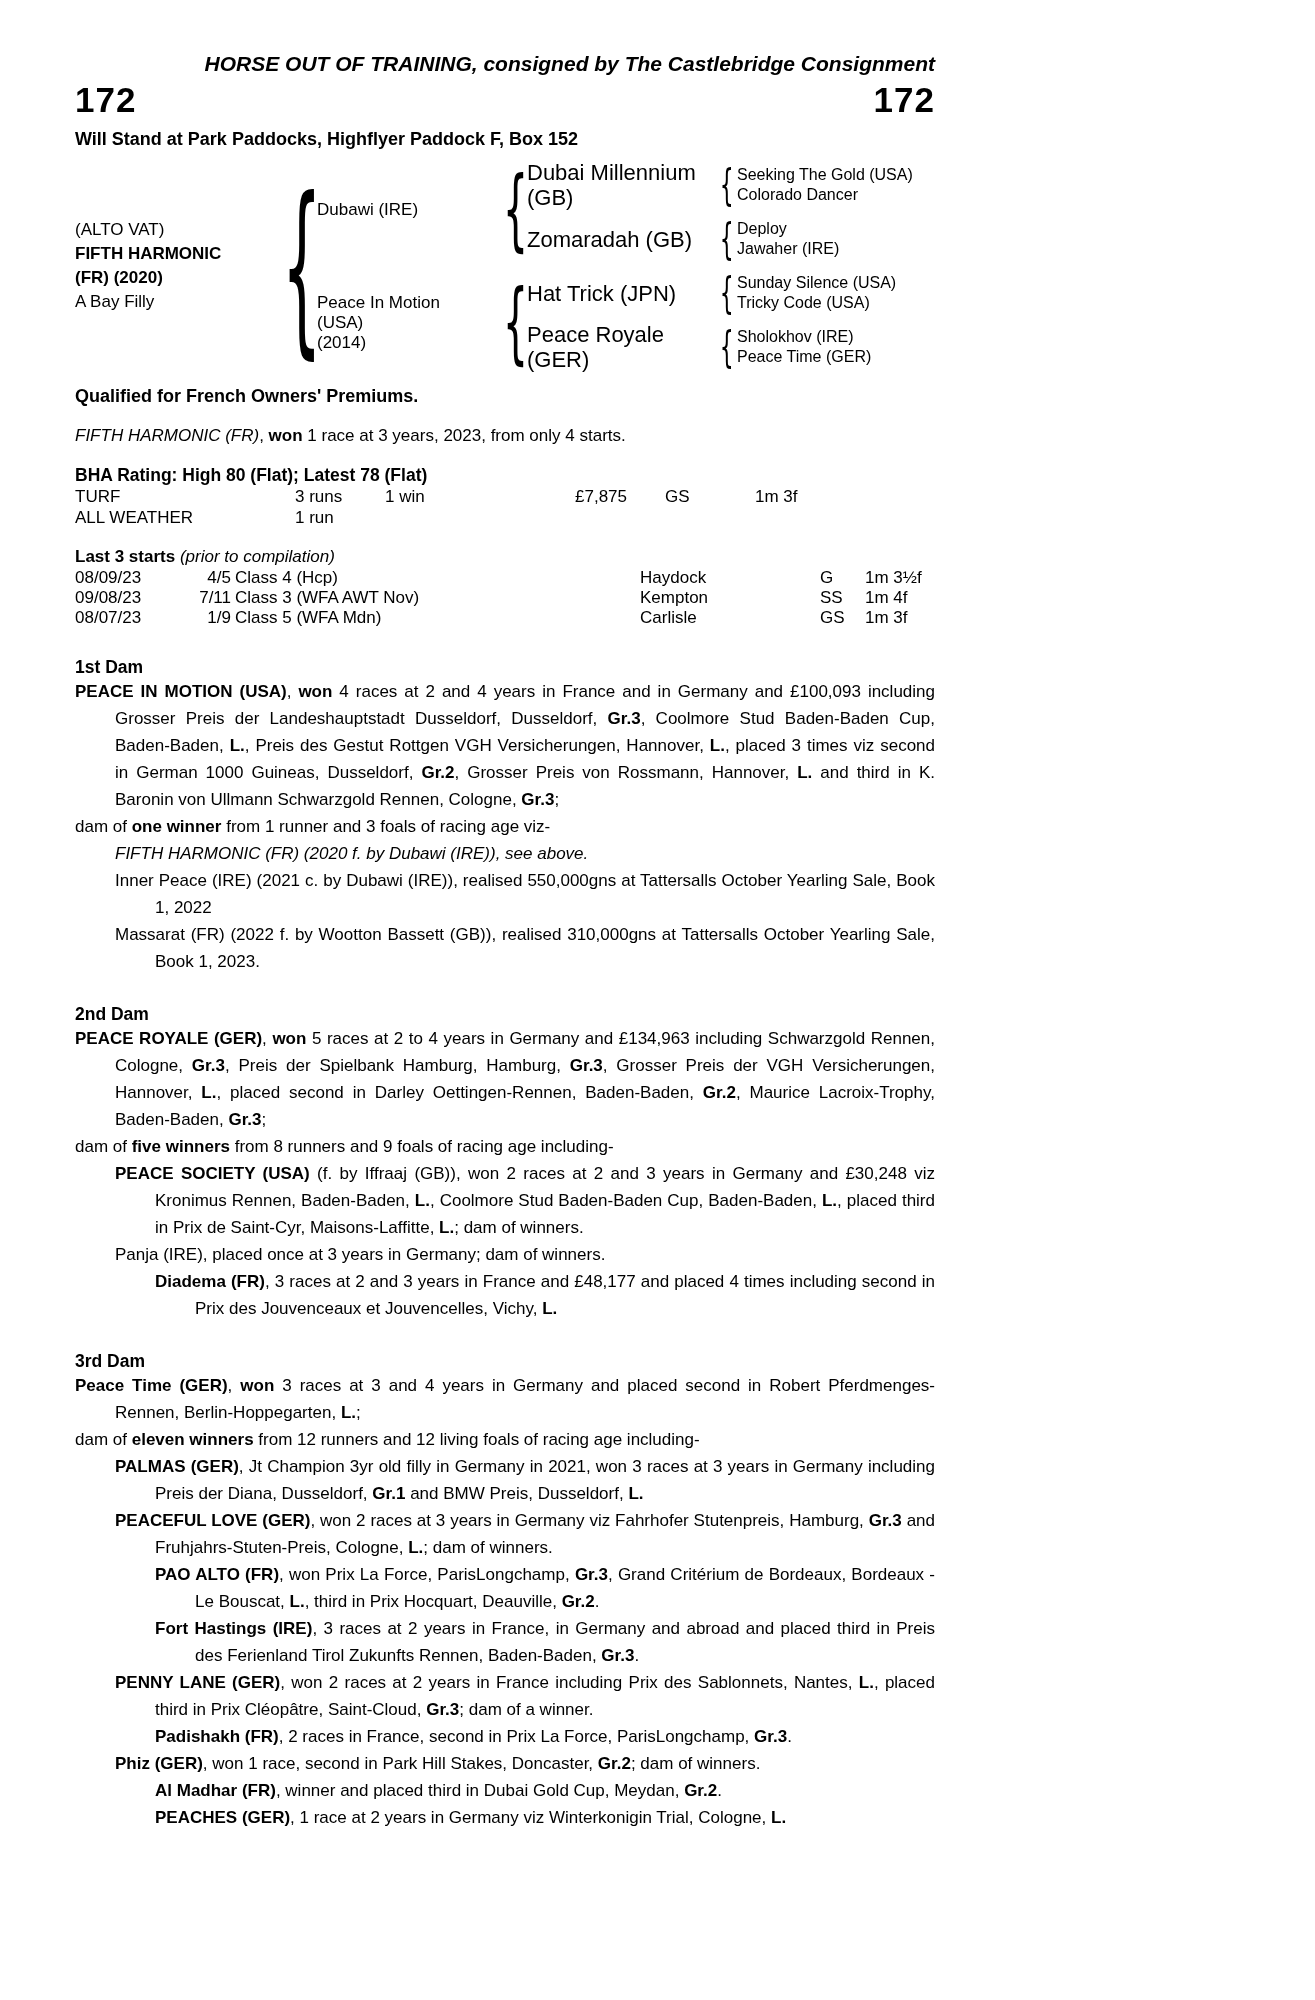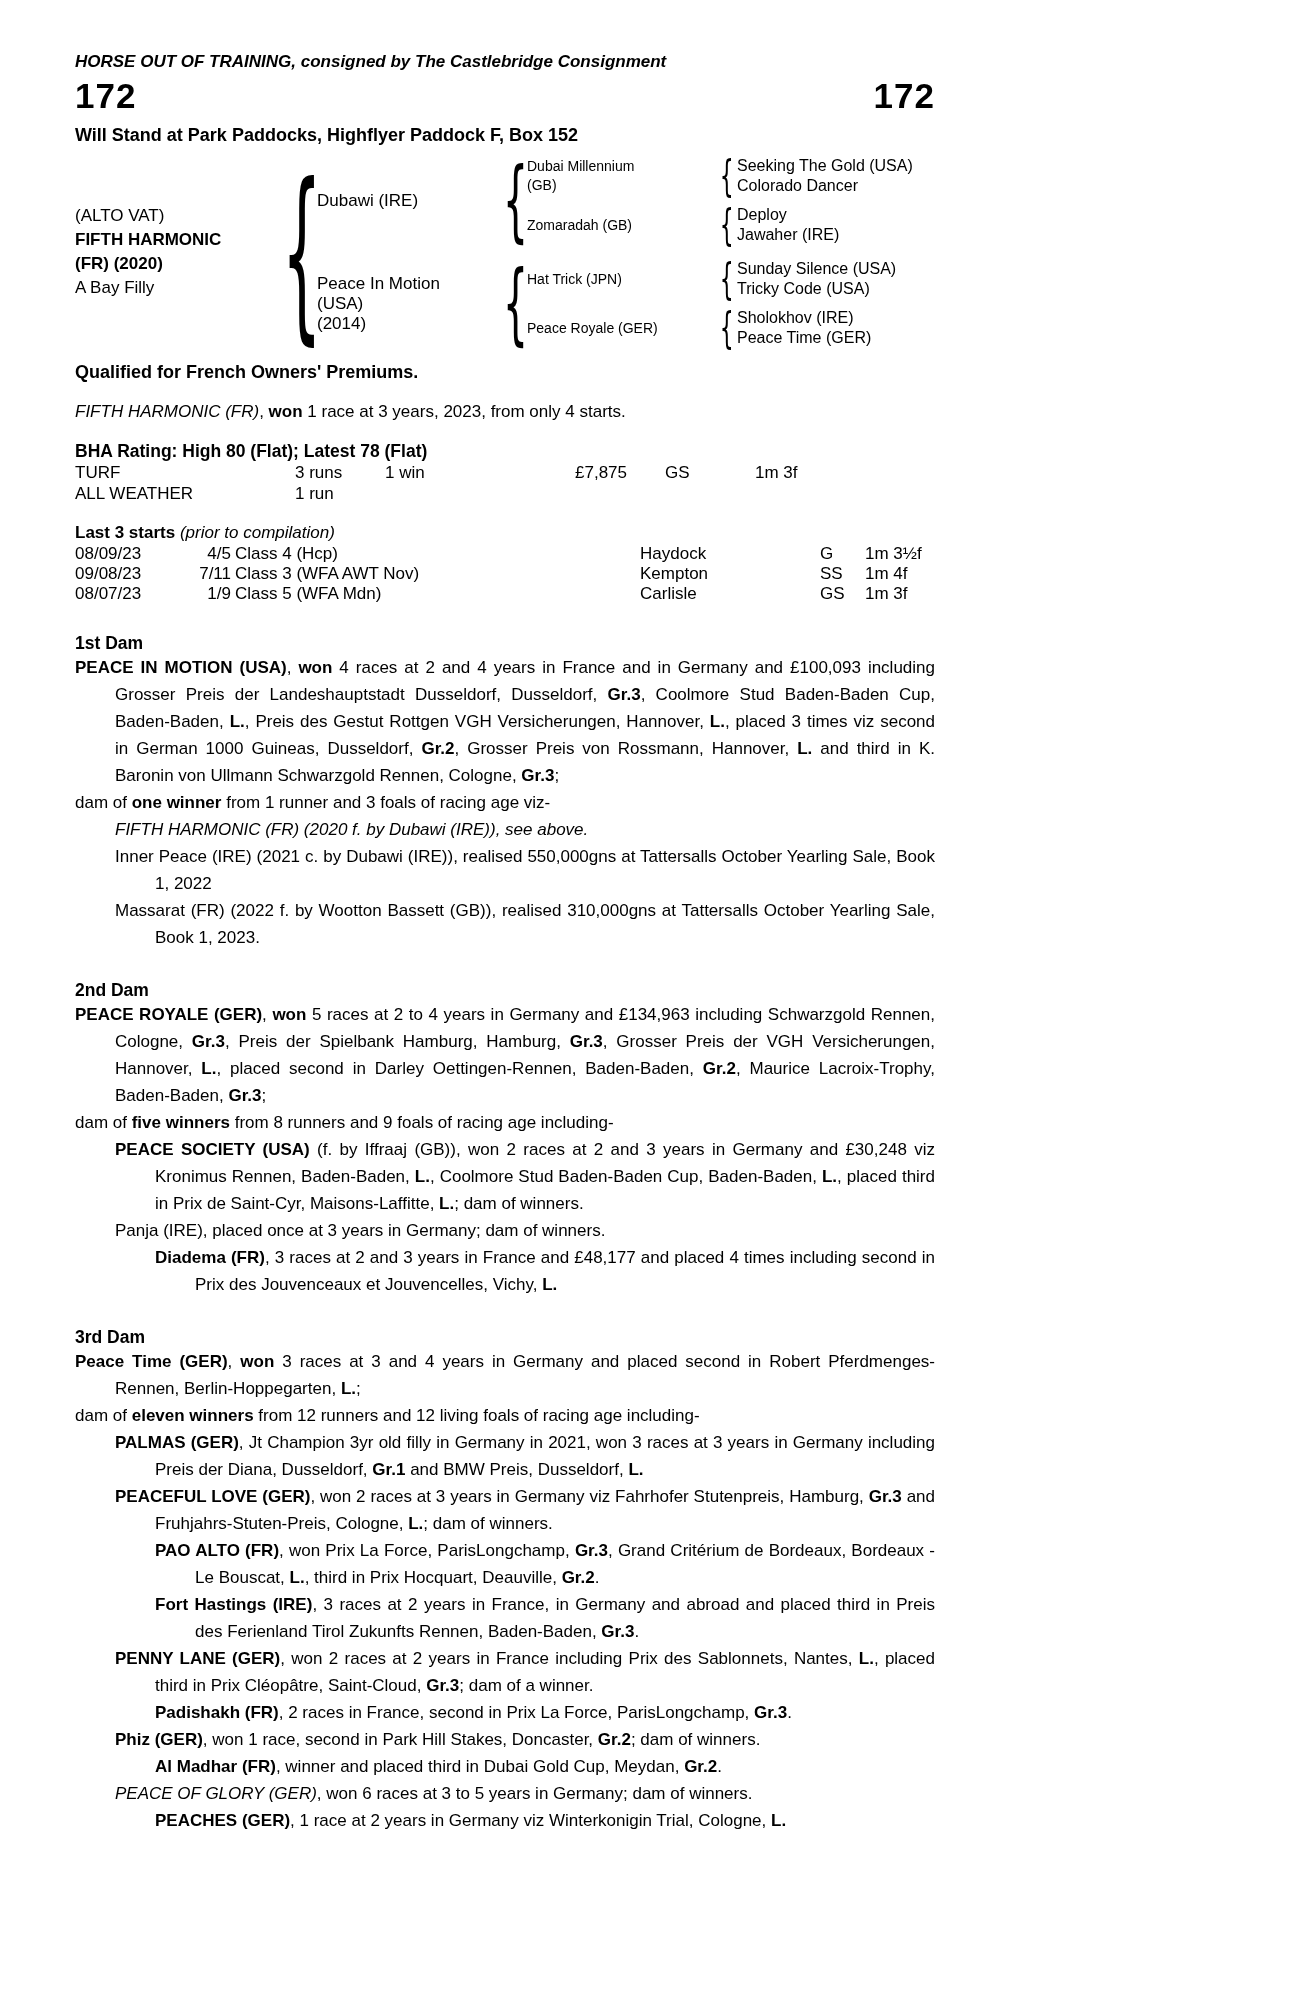--- a/index.html
+++ b/index.html
@@ -7,40 +7,40 @@
   body {
     width:1315px; min-height:2000px; color:#000;
     font-family:"Liberation Sans", sans-serif; font-size:17px;
     -webkit-font-smoothing:antialiased;
   }
   .page { width:860px; margin-left:75px; padding-top:52px; }
 
   .b { font-weight:bold; }
   .i { font-style:italic; }
 
-  .consignor { text-align:left; font-style:italic; font-weight:bold; font-size:17px; }
+  .consignor { text-align:right; font-style:italic; font-weight:bold; font-size:21px; }
   .lot-row { display:flex; justify-content:space-between; margin-top:6px; align-items:flex-end; }
   .lot { font-size:35px; font-weight:bold; line-height:1; letter-spacing:1px; }
   .stand { font-weight:bold; font-size:18px; margin-top:12px; }
 
   
   .pedigree { display:flex; align-items:center; margin-top:10px; }
   .ped-left { width:212px; line-height:24px; font-size:17px; }
   .brace { display:flex; align-items:center; justify-content:center;
            font-family:"DejaVu Sans", sans-serif; align-self:stretch; overflow:visible; }
   .brace span { display:block; line-height:1; }
   .brace-xl { width:30px; } .brace-xl span { font-size:150px; transform:scaleX(0.42) scaleY(1.25); }
   .brace-lg { width:24px; } .brace-lg span { font-size:80px;  transform:scaleX(0.5)  scaleY(1.12); }
   .brace-sm { width:20px; } .brace-sm span { font-size:40px;  transform:scaleX(0.55) scaleY(1.05); }
   .ped-gen { flex:1; display:flex; flex-direction:column; gap:14px; }
   .ped-half { display:flex; align-items:center; }
   .ped-parent { width:186px; white-space:pre-line; line-height:20px; }
   .ped-gps { flex:1; display:flex; flex-direction:column; gap:9px; }
   .ped-gp { display:flex; align-items:center; }
-  .ped-gp-name { width:190px; white-space:pre-line; line-height:19px; font-size:14px; }
+  .ped-gp-name { width:190px; white-space:pre-line; line-height:25px; font-size:22px; }
   .ped-ggps { flex:1; line-height:20px; font-size:16px; }
 
   .center-bold { text-align:left; font-weight:bold; font-size:18px; margin-top:14px; }
   .summary { margin-top:18px; line-height:21px; }
 
   .bha { font-weight:bold; font-size:17.5px; margin-top:18px; line-height:22px; }
   .rr-row { display:grid; grid-template-columns:220px 90px 190px 90px 90px 1fr; line-height:21px; }
 
   .starts { margin-top:18px; }
   .starts-heading { line-height:22px; }
@@ -227,18 +227,17 @@
         <div class="para ind0"><span class="b">Peace Time (GER)</span><span>, </span><span class="b">won</span><span> 3 races at 3 and 4 years in Germany and placed second in Robert Pferdmenges-Rennen, Berlin-Hoppegarten, </span><span class="b">L.</span><span>;</span></div>
         <div class="para ind0"><span>dam of </span><span class="b">eleven winners</span><span> from 12 runners and 12 living foals of racing age including-</span></div>
         <div class="para ind1"><span class="b">PALMAS (GER)</span><span>, Jt Champion 3yr old filly in Germany in 2021, won 3 races at 3 years in Germany including Preis der Diana, Dusseldorf, </span><span class="b">Gr.1</span><span> and BMW Preis, Dusseldorf, </span><span class="b">L.</span></div>
         <div class="para ind1"><span class="b">PEACEFUL LOVE (GER)</span><span>, won 2 races at 3 years in Germany viz Fahrhofer Stutenpreis, Hamburg, </span><span class="b">Gr.3</span><span> and Fruhjahrs-Stuten-Preis, Cologne, </span><span class="b">L.</span><span>; dam of winners.</span></div>
         <div class="para ind2"><span class="b">PAO ALTO (FR)</span><span>, won Prix La Force, ParisLongchamp, </span><span class="b">Gr.3</span><span>, Grand Critérium de Bordeaux, Bordeaux - Le Bouscat, </span><span class="b">L.</span><span>, third in Prix Hocquart, Deauville, </span><span class="b">Gr.2</span><span>.</span></div>
         <div class="para ind2"><span class="b">Fort Hastings (IRE)</span><span>, 3 races at 2 years in France, in Germany and abroad and placed third in Preis des Ferienland Tirol Zukunfts Rennen, Baden-Baden, </span><span class="b">Gr.3</span><span>.</span></div>
         <div class="para ind1"><span class="b">PENNY LANE (GER)</span><span>, won 2 races at 2 years in France including Prix des Sablonnets, Nantes, </span><span class="b">L.</span><span>, placed third in Prix Cléopâtre, Saint-Cloud, </span><span class="b">Gr.3</span><span>; dam of a winner.</span></div>
         <div class="para ind2"><span class="b">Padishakh (FR)</span><span>, 2 races in France, second in Prix La Force, ParisLongchamp, </span><span class="b">Gr.3</span><span>.</span></div>
         <div class="para ind1"><span class="b">Phiz (GER)</span><span>, won 1 race, second in Park Hill Stakes, Doncaster, </span><span class="b">Gr.2</span><span>; dam of winners.</span></div>
         <div class="para ind2"><span class="b">Al Madhar (FR)</span><span>, winner and placed third in Dubai Gold Cup, Meydan, </span><span class="b">Gr.2</span><span>.</span></div>
-        <div class="para ind1"><span class="i">PEACE OF GLORY (GER)</span><span>, won 6 races at 3 to 5 years in Germany; dam of winners.</span></div>
         <div class="para ind2"><span class="b">PEACHES (GER)</span><span>, 1 race at 2 years in Germany viz Winterkonigin Trial, Cologne, </span><span class="b">L.</span></div>
       </div>
   </div>
 
 </div>
 
 </body></html>

